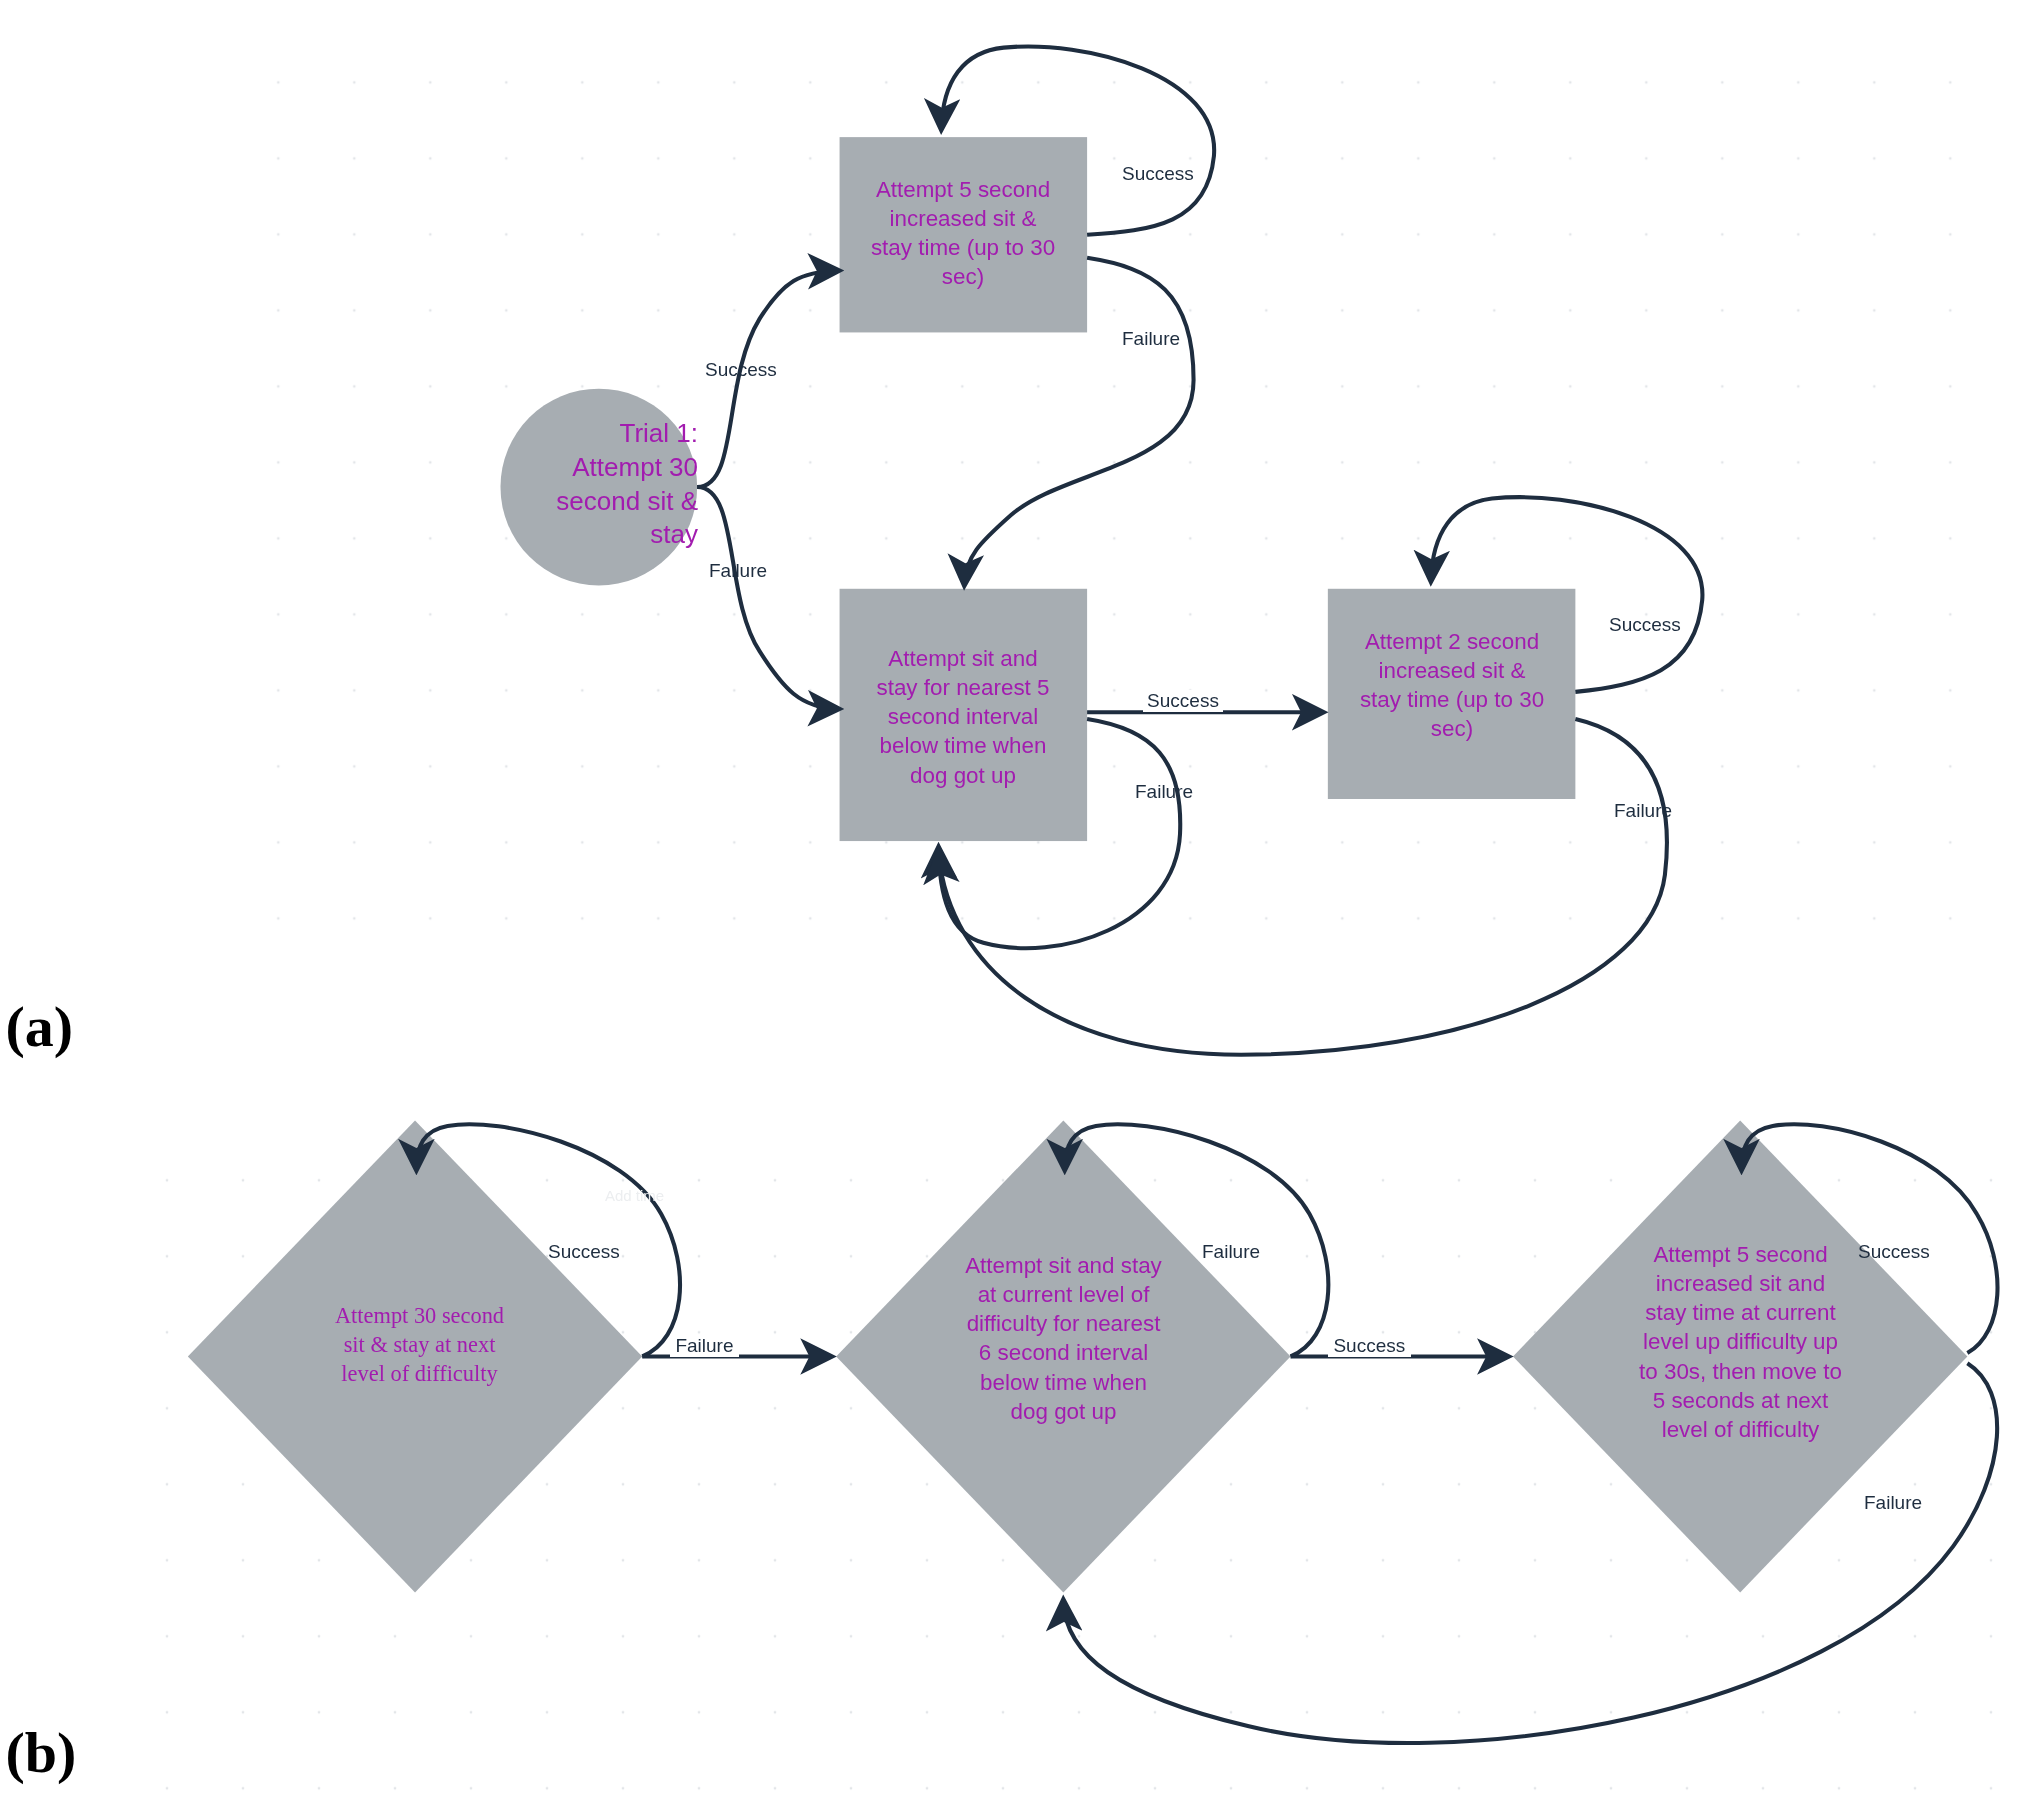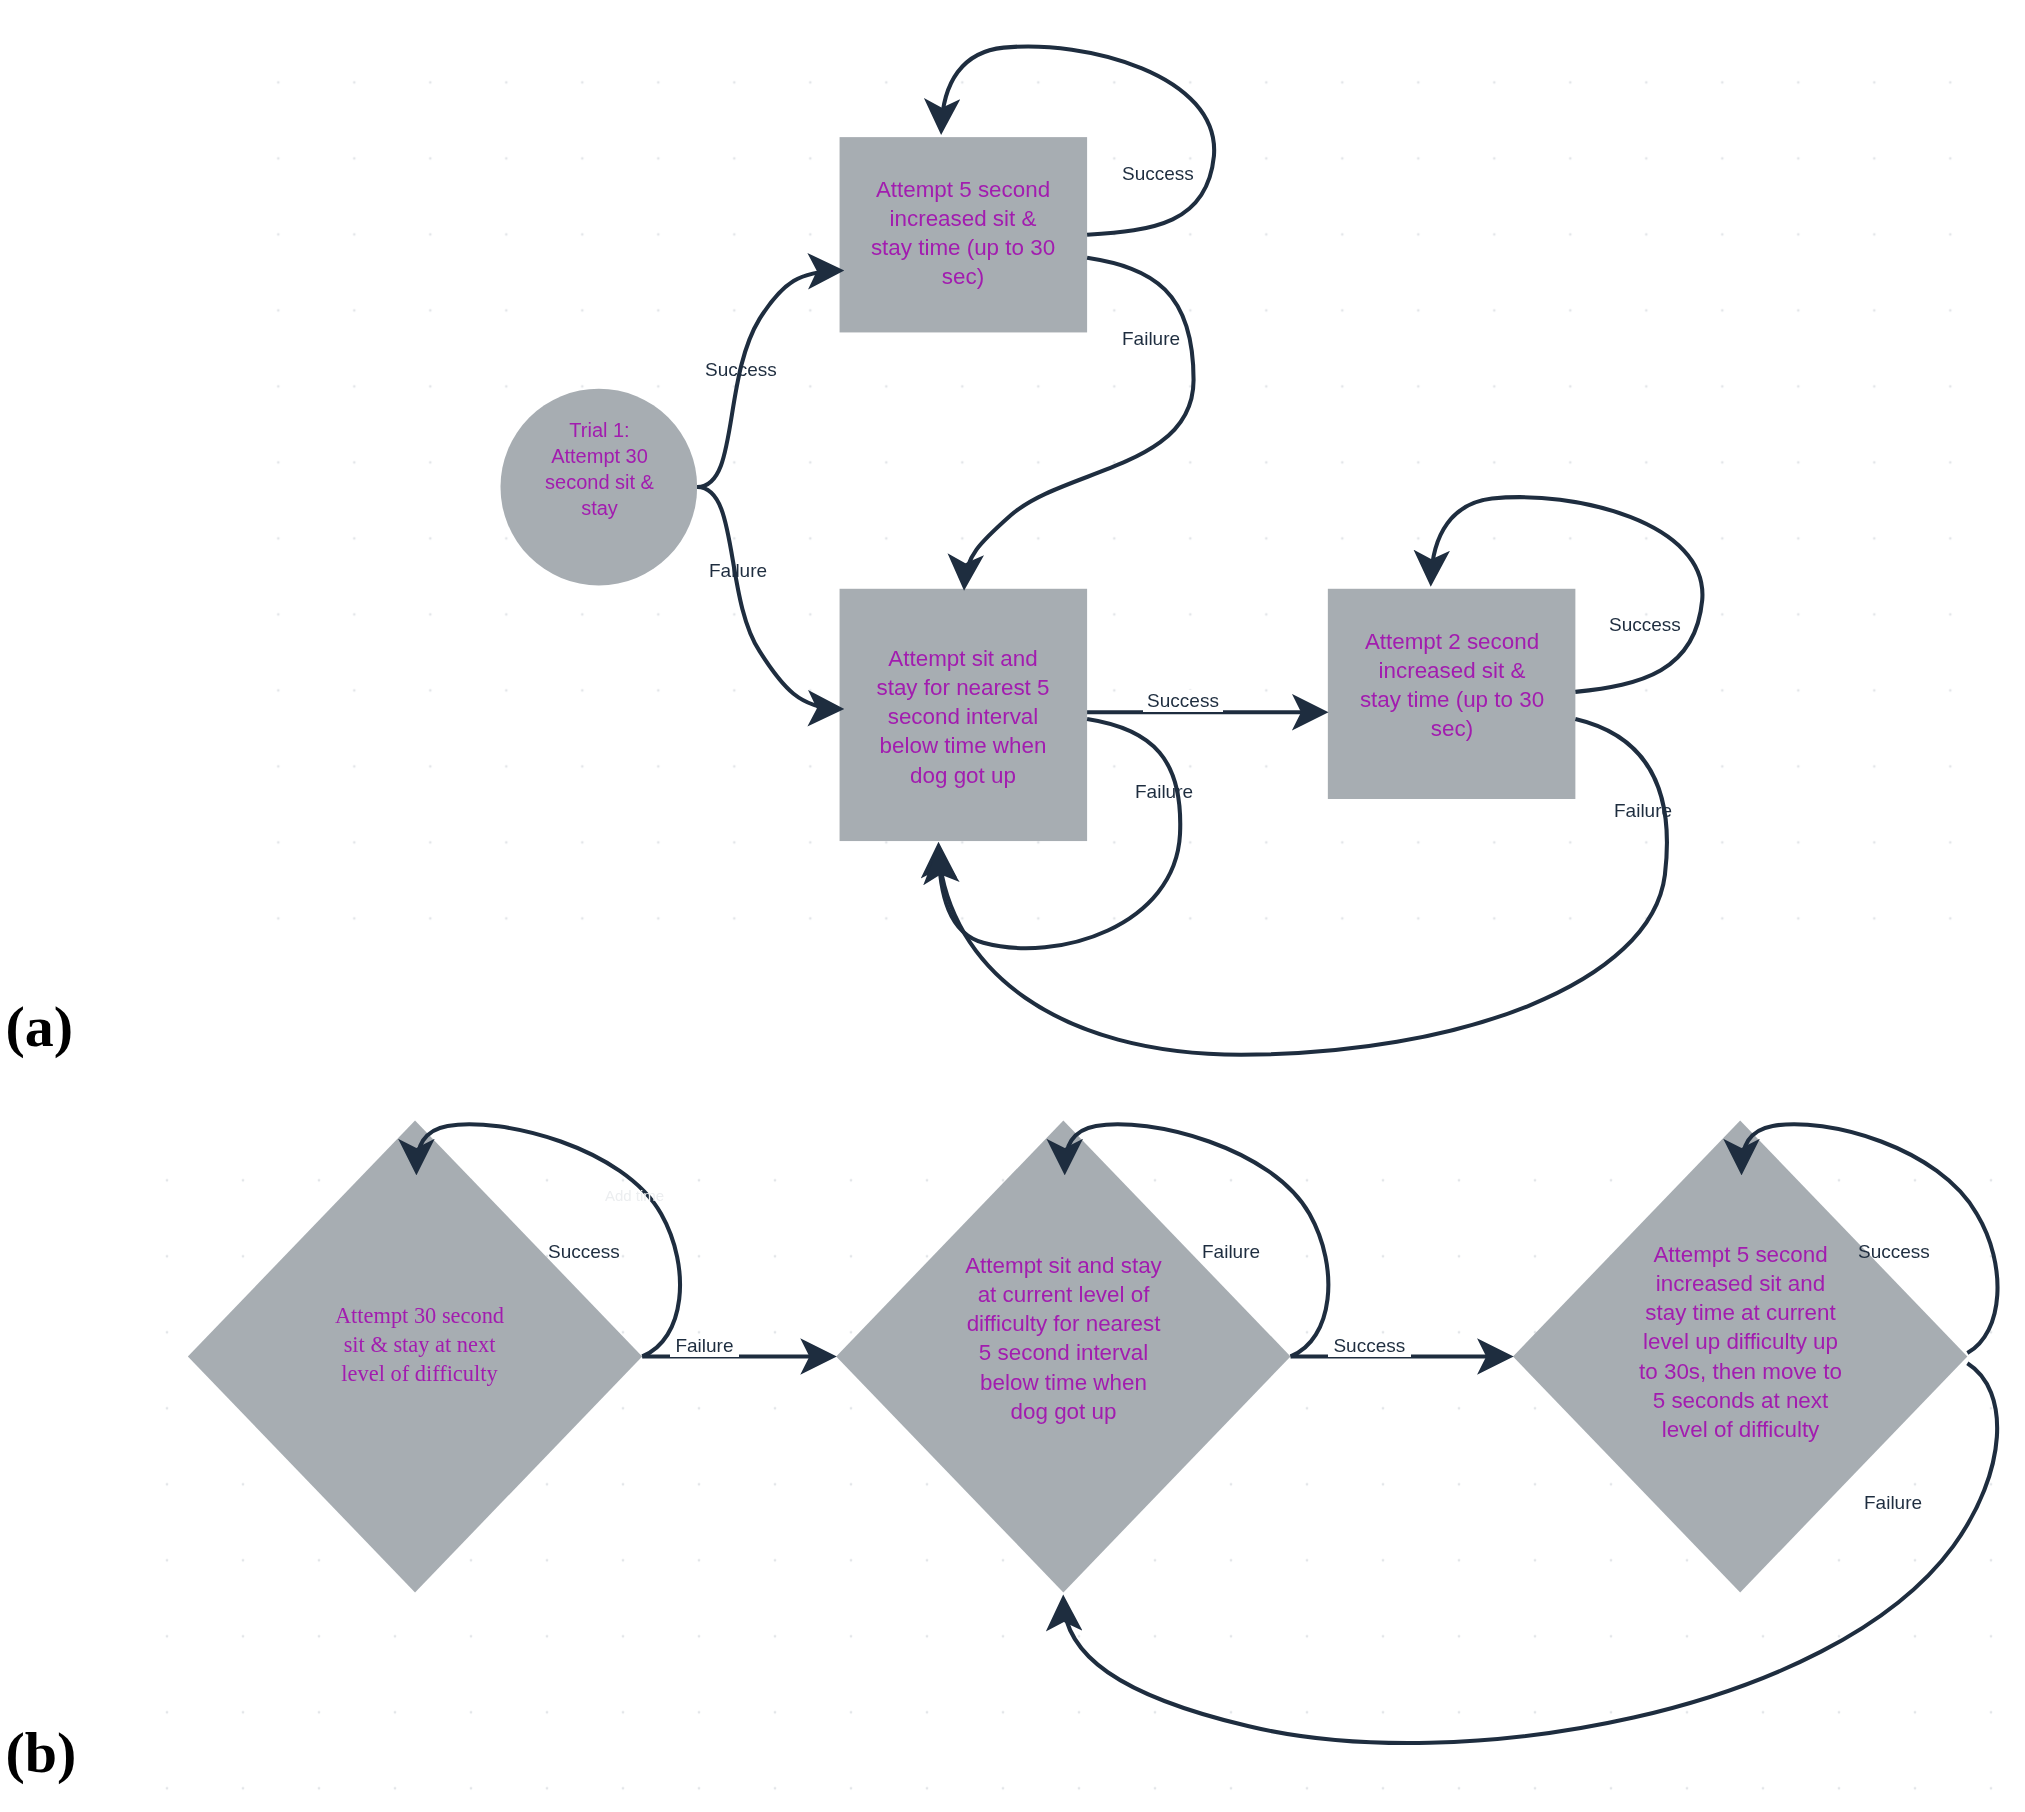--- a/index.html
+++ b/index.html
@@ -48,21 +48,21 @@
   
   .node-text {
     position: absolute;
     color: #a21caf;
     text-align: center;
     line-height: 1.30;
     white-space: pre-line;
     user-select: none;
   }
   .boxtext { font-size: 22.4px; }
-  .circletext { font-size: 20px; }
+  .circletext { font-size: 26px; text-align: right; }
   .dmdtext  { font-size: 22.4px; }
 
   .edge-label {
     position: absolute;
     color: #1e2d3f;
     font-size: 19px;
     white-space: nowrap;
     user-select: none;
   }
   .ghost-label {
@@ -173,21 +173,21 @@
 <div class="edge-label" style="left:1609px; top:614px;">Success</div>
 <div class="edge-label" style="left:1614px; top:800px;">Failure</div>
 
 <div class="node-text dmdtext" style="left:304px; top:1301px; width:231px;font-family:Liberation Serif, serif;">Attempt 30 second
 sit &amp; stay at next
 level of difficulty</div>
 
 <div class="node-text dmdtext" style="left:928px; top:1251px; width:271px;">Attempt sit and stay
 at current level of
 difficulty for nearest
-5 second interval
+6 second interval
 below time when
 dog got up</div>
 
 <div class="node-text dmdtext" style="left:1598px; top:1240px; width:285px;">Attempt 5 second
 increased sit and
 stay time at current
 level up difficulty up
 to 30s, then move to
 5 seconds at next
 level of difficulty</div>

